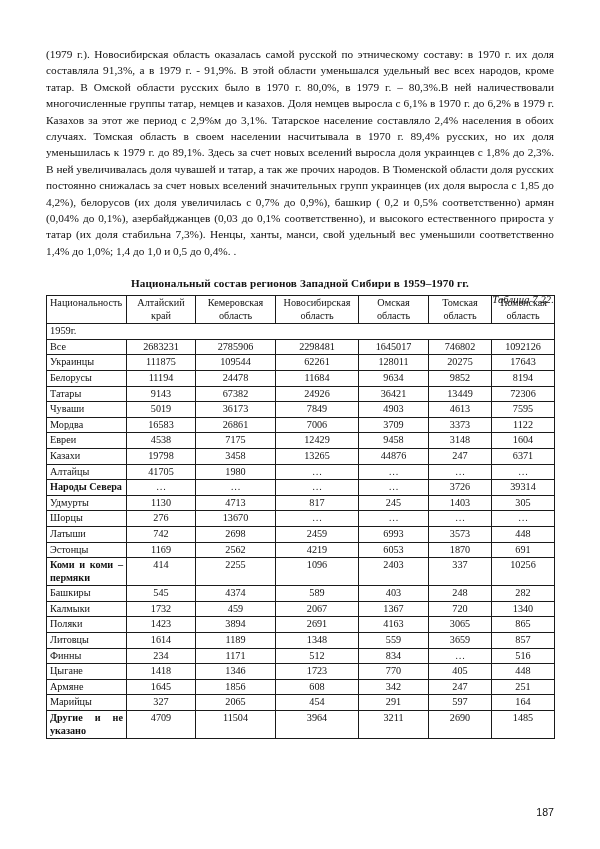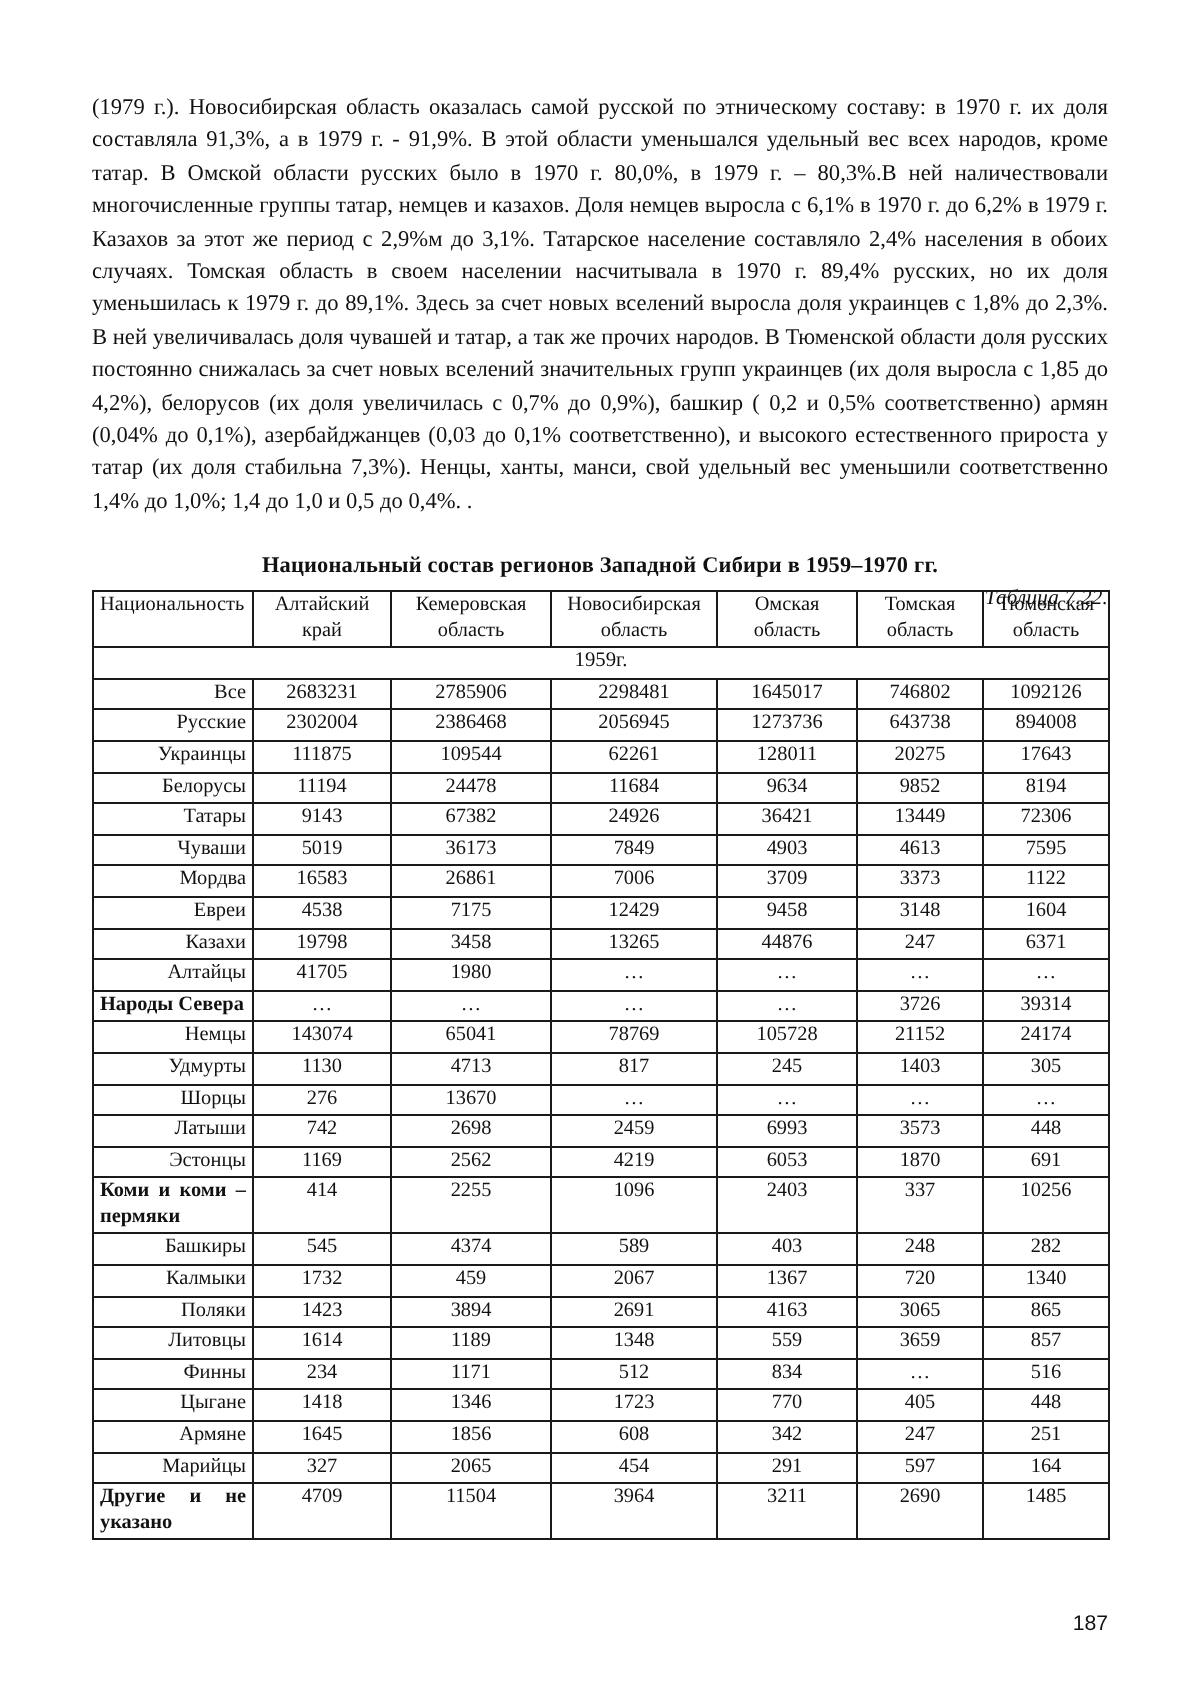--- a/index.html
+++ b/index.html
@@ -92,33 +92,33 @@
   col.c6 { width: 63px; }
 
   thead th {
     text-align: center;
     vertical-align: top;
   }
   thead th.hdr-first {
     text-align: left;
   }
   td.label {
-    text-align: right;
+    text-align: left;
     white-space: normal;
   }
   td.label.justify {
     text-align: justify;
     text-align-last: left;
     font-weight: bold;
   }
   td.num {
     text-align: center;
   }
   tr.section td {
-    text-align: center;
+    text-align: left;
     font-size: 10.4px;
   }
   
   .folio {
     position: absolute;
     right: 46px;
     top: 806px;
     font-size: 10.6px;
     font-family: "Liberation Sans", sans-serif;
   }
@@ -165,29 +165,20 @@
       <tr>
             <td class="label">Все</td>
             <td class="num">2683231</td>
             <td class="num">2785906</td>
             <td class="num">2298481</td>
             <td class="num">1645017</td>
             <td class="num">746802</td>
             <td class="num">1092126</td>
           </tr>
           <tr>
-            <td class="label">Русские</td>
-            <td class="num">2302004</td>
-            <td class="num">2386468</td>
-            <td class="num">2056945</td>
-            <td class="num">1273736</td>
-            <td class="num">643738</td>
-            <td class="num">894008</td>
-          </tr>
-          <tr>
             <td class="label">Украинцы</td>
             <td class="num">111875</td>
             <td class="num">109544</td>
             <td class="num">62261</td>
             <td class="num">128011</td>
             <td class="num">20275</td>
             <td class="num">17643</td>
           </tr>
           <tr>
             <td class="label">Белорусы</td>
@@ -255,29 +246,20 @@
           <tr>
             <td class="label justify">Народы Севера</td>
             <td class="num">…</td>
             <td class="num">…</td>
             <td class="num">…</td>
             <td class="num">…</td>
             <td class="num">3726</td>
             <td class="num">39314</td>
           </tr>
           <tr>
-            <td class="label">Немцы</td>
-            <td class="num">143074</td>
-            <td class="num">65041</td>
-            <td class="num">78769</td>
-            <td class="num">105728</td>
-            <td class="num">21152</td>
-            <td class="num">24174</td>
-          </tr>
-          <tr>
             <td class="label">Удмурты</td>
             <td class="num">1130</td>
             <td class="num">4713</td>
             <td class="num">817</td>
             <td class="num">245</td>
             <td class="num">1403</td>
             <td class="num">305</td>
           </tr>
           <tr>
             <td class="label">Шорцы</td>

